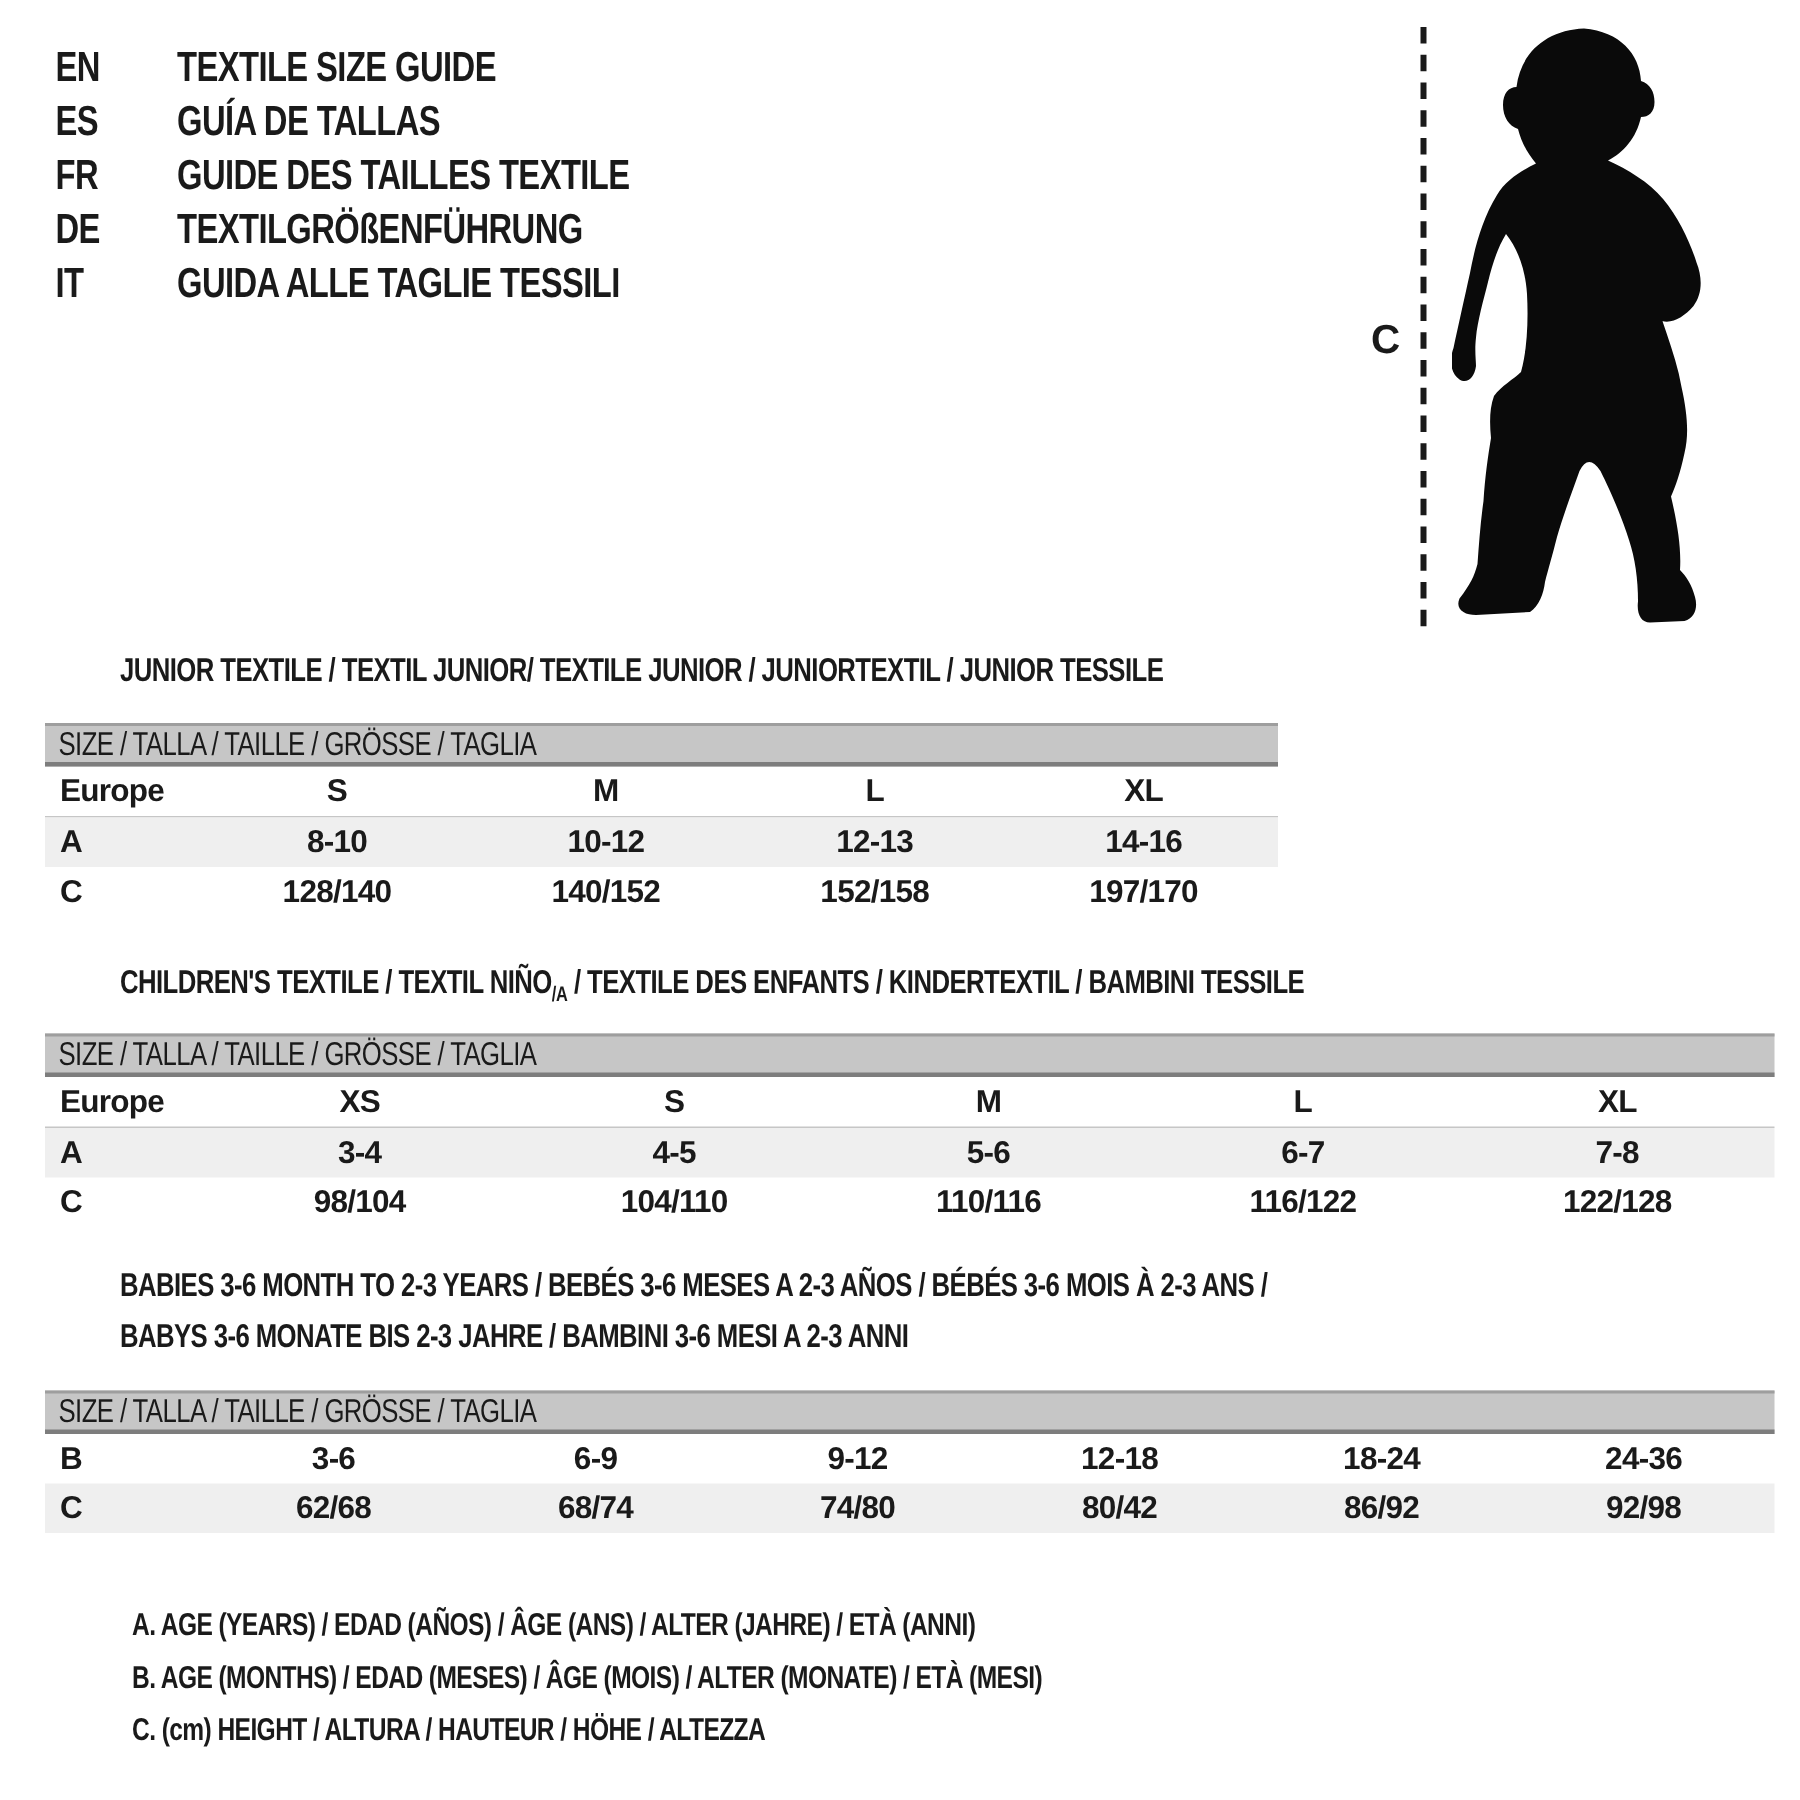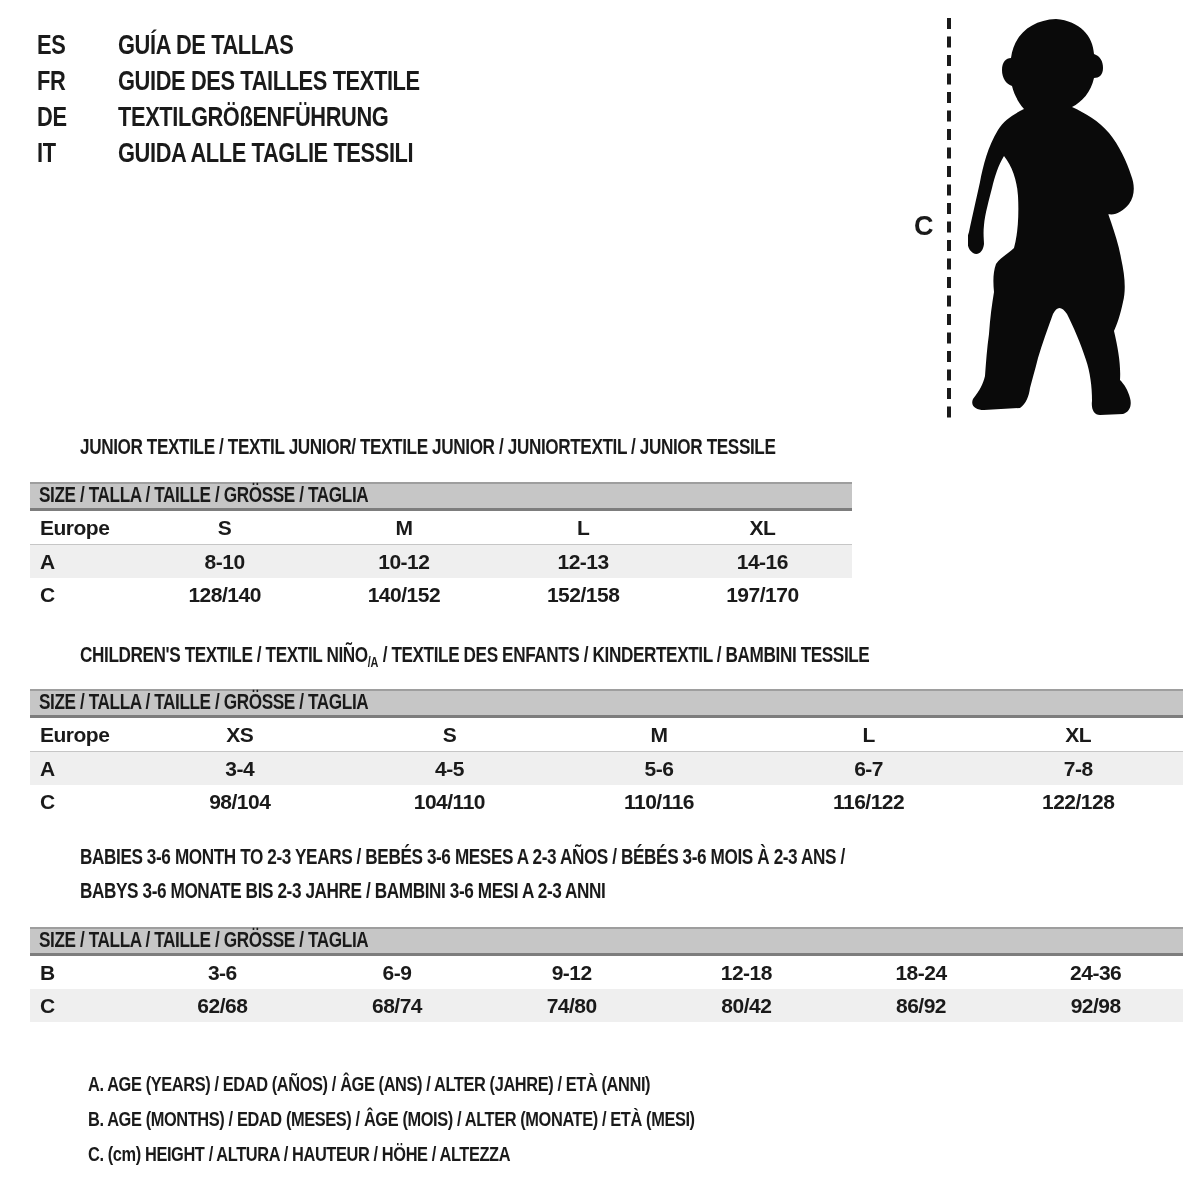--- a/index.html
+++ b/index.html
@@ -28,37 +28,41 @@
   .sub { font-size:14px; vertical-align:-5px; letter-spacing:-0.3px; }
 
   
   .size-table { position:absolute; left:30px; }
   #junior-table   { top:482px; width:822px; }
   #children-table { top:689px; width:1153px; }
   #babies-table   { top:927px; width:1153px; }
   .size-bar {
     height:24px; background:#c6c6c6;
     border-top:2px solid #9e9e9e; border-bottom:3px solid #7d7d7d;
-    display:flex; align-items:flex-end; padding-left:9px;
-    font-size:22px; font-weight:bold;
+    display:flex; align-items:center; padding-left:9px;
+    font-size:22px; font-weight:normal;
   }
   .trow { display:flex; align-items:center; height:33px; font-size:21px; font-weight:bold; }
   .trow.head  { border-bottom:1px solid #c6c6c6; }
   .trow.shade { background:#efefef; }
   .rlabel { width:105px; padding-left:10px; box-sizing:border-box; }
   .cell { flex:1; text-align:center; }
 
   
   .legend { position:absolute; left:56px; top:1066px;margin-left:32px; }
   .legend-line { height:35px; font-size:21px; font-weight:bold; display:flex; align-items:center; }
 </style>
 </head>
 <body>
 
 <div class="lang-block">
+  <div class="lang-row">
+    <span class="lang-code"><span class="cond">EN</span></span>
+    <span class="cond">TEXTILE SIZE GUIDE</span>
+  </div>
   <div class="lang-row">
     <span class="lang-code"><span class="cond">ES</span></span>
     <span class="cond">GUÍA DE TALLAS</span>
   </div>
   <div class="lang-row">
     <span class="lang-code"><span class="cond">FR</span></span>
     <span class="cond">GUIDE DES TAILLES TEXTILE</span>
   </div>
   <div class="lang-row">
     <span class="lang-code"><span class="cond">DE</span></span>

